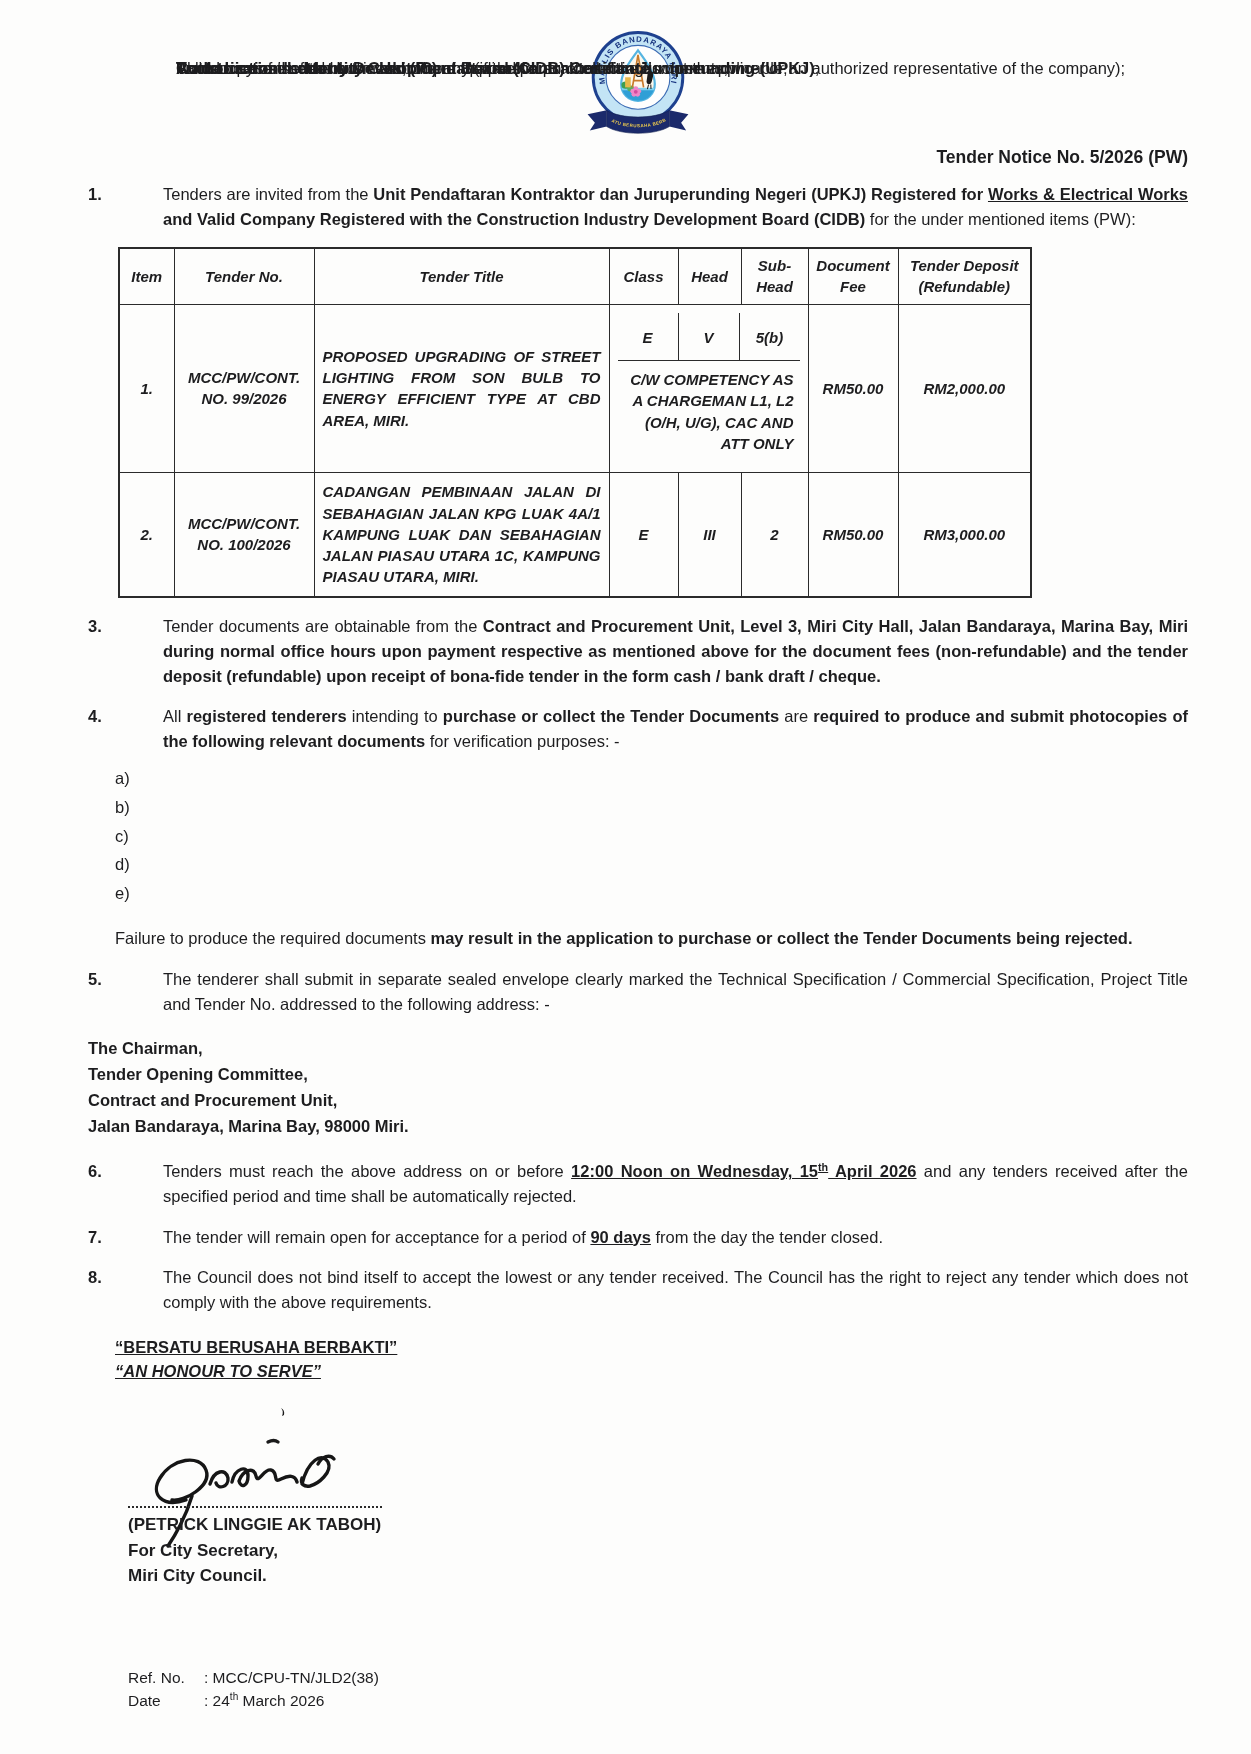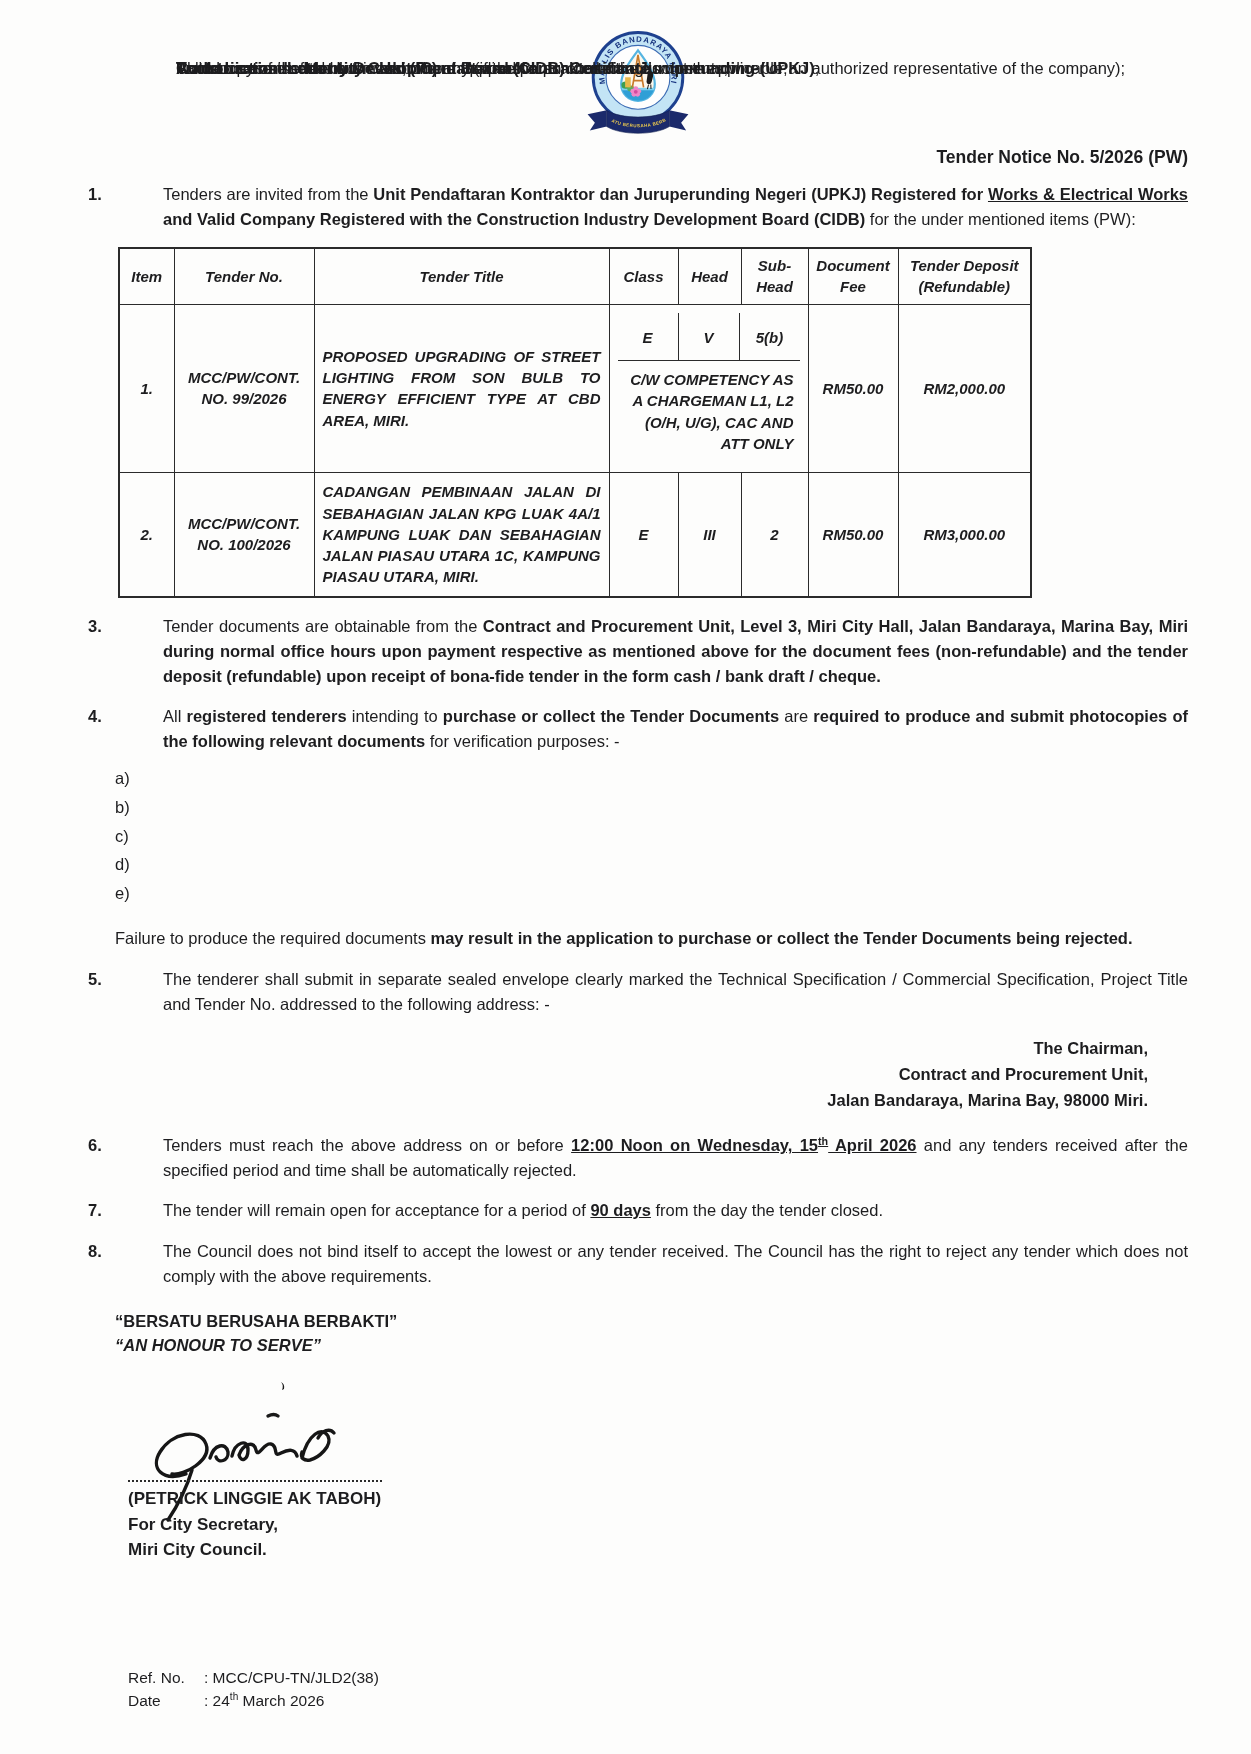--- a/index.html
+++ b/index.html
@@ -37,22 +37,22 @@
   .chs-top{display:flex;border-bottom:1.6px solid #2b2b2b;}
   .chs-top div{flex:1;text-align:center;padding:14px 2px 12px 2px;}
   .chs-top div + div{border-left:1.6px solid #2b2b2b;}
   .chs-note{text-align:right;padding:8px 6px 10px 6px;}
   .pre{white-space:pre-line;}
   
   .sub-list{margin:0 0 14px 27px;font-size:16.5px;line-height:1.5;}
   .sub-item{display:grid;grid-template-columns:38px 1fr;margin-bottom:4px;}
   .sub-item .content{text-align:justify;}
   .plain-para{margin:20px 0 16px 27px;font-size:16.5px;line-height:1.52;text-align:justify;}
-  .address{text-align:right;font-weight:bold;font-size:16.5px;line-height:1.58;margin:18px 40px 20px 0;}
-  .motto{margin:20px 0 0 27px;font-weight:bold;font-size:16.5px;line-height:1.5;}
+  .address{text-align:left;font-weight:bold;font-size:16.5px;line-height:1.58;margin:18px 40px 20px 0;}
+  .motto{margin:20px 0 0 27px;font-weight:bold;font-size:16.5px;line-height:1.5;text-decoration:underline;}
   
   .sig-block{position:relative;margin:26px 0 0 40px;height:190px;}
   .sig-svg{position:absolute;left:-6px;top:-6px;}
   .sig-dotline{position:absolute;left:0;top:96px;width:254px;border-top:2.6px dotted #2a2a2a;}
   .sig-text{position:absolute;left:0;top:102px;font-weight:bold;font-size:17px;line-height:1.5;}
   
   .footer{position:absolute;left:128px;top:1666px;font-size:15.5px;line-height:1.5;}
   .footer .frow{display:grid;grid-template-columns:76px auto;}
   .pagenum{position:absolute;right:70px;top:1768px;font-size:16px;text-decoration:underline;}
 </style>
@@ -206,20 +206,21 @@
 
     <div class="plain-para"><span>Failure to produce the required documents </span><span class="b">may result in the application to purchase or collect the Tender Documents being rejected.</span></div>
 
     <div class="para">
       <span class="num">5.</span>
       <span class="body"><span>The tenderer shall submit in separate sealed envelope clearly marked the Technical Specification / Commercial Specification, Project Title and Tender No. addressed to the following address: -</span></span>
     </div>
 
     <div class="address">
       <div>The Chairman,</div>
+      <div>Tender Opening Committee,</div>
       <div>Contract and Procurement Unit,</div>
       <div>Jalan Bandaraya, Marina Bay, 98000 Miri.</div>
     </div>
 
     <div class="para">
       <span class="num">6.</span>
       <span class="body"><span>Tenders must reach the above address on or before </span><span class="b u">12:00 Noon on Wednesday, 15</span><sup class="b u">th</sup><span class="b u"> April 2026</span><span> and any tenders received after the specified period and time shall be automatically rejected.</span></span>
     </div>
 
     <div class="para">

